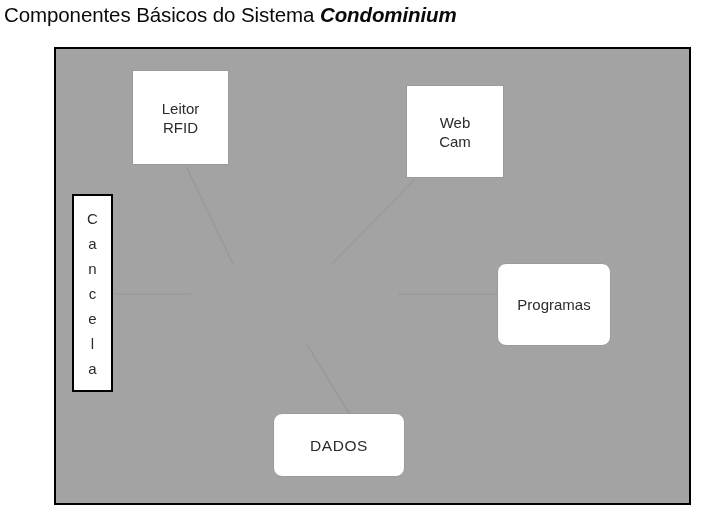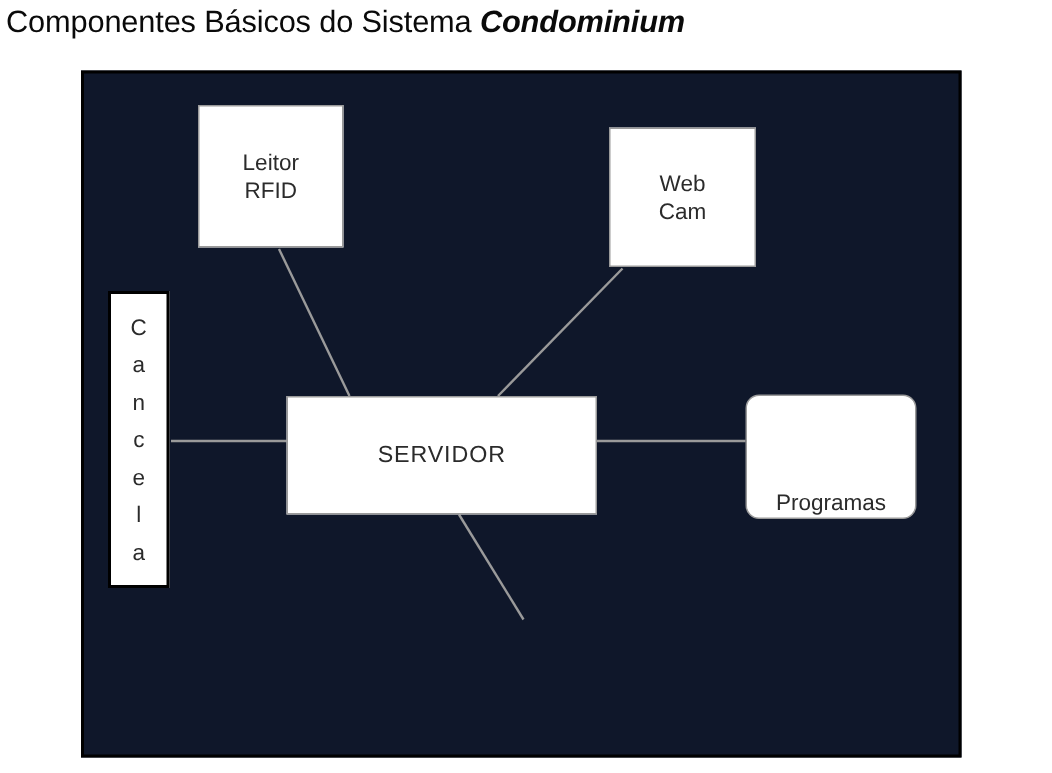--- a/index.html
+++ b/index.html
@@ -29,25 +29,25 @@
     color: #0a0a0a;
   }
   #page-title .plain { font-style: normal; }
   #page-title .ital  { font-style: italic; font-weight: 700; }
 
   
   #diagram-frame {
     position: absolute;
     left: 54px;
     top: 47px;
-    width: 587px;
+    width: 637px;
     height: 458px;
     box-sizing: border-box;
     border: 2.5px solid #000000;
-    background: #0f172a;
+    background: #a3a3a3;
   }
 
   
   #diagram-canvas {
     position: absolute;
     left: 0;
     top: 0;
     width: 100%;
     height: 100%;
   }
@@ -89,21 +89,20 @@
     margin-left: 41px;
   }
   #node-servidor {
     left: 135px; top: 215px; width: 207px; height: 79px;
     font-size: 15.5px;
     letter-spacing: 0.6px;
   }
   #node-programas {
     left: 441px; top: 214px; width: 114px; height: 83px;
     font-size: 15px;
-    align-items: flex-end;
   }
   #node-dados {
     left: 217px; top: 364px; width: 132px; height: 64px;
     font-size: 15.5px;
     letter-spacing: 0.6px;
   }
 
   
   #node-cancela {
     position: absolute;
@@ -164,23 +163,23 @@
     <div id="node-cancela">
       <span class="vletter">C</span>
       <span class="vletter">a</span>
       <span class="vletter">n</span>
       <span class="vletter">c</span>
       <span class="vletter">e</span>
       <span class="vletter">l</span>
       <span class="vletter">a</span>
     </div>
 
-    <div class="node" id="node-servidor">
-      <span class="node-label">SERVIDOR</span>
-    </div>
 
     <div class="node rounded" id="node-programas">
       <span class="node-label">Programas</span>
     </div>
 
+    <div class="node rounded" id="node-dados">
+      <span class="node-label">DADOS</span>
+    </div>
 
   </div>
 </div>
 
 </body></html>

